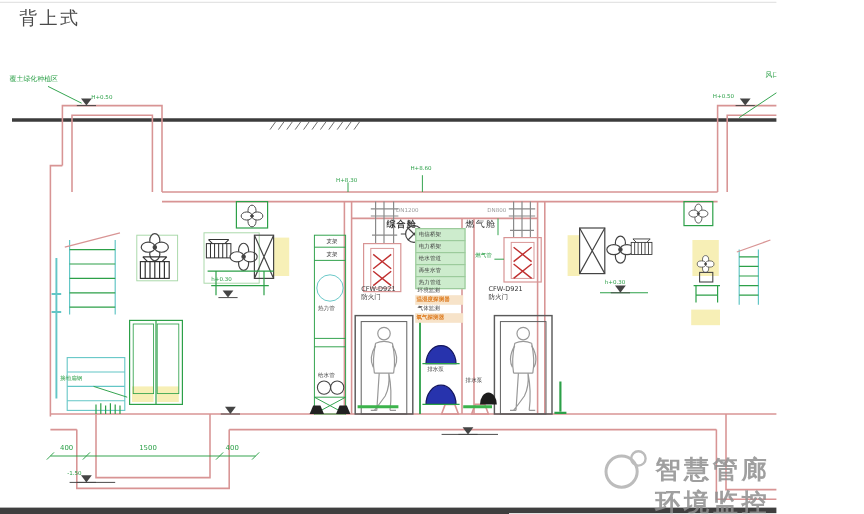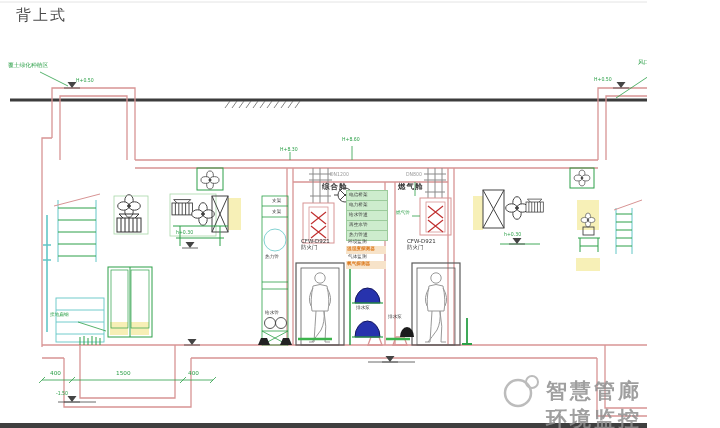--- a/index.html
+++ b/index.html
@@ -229,21 +229,21 @@
     <path d="M39,383 L45,377 M69,383 L75,377 M180,383 L186,377 M210,383 L216,377"></path>
     <path d="M700,96 V285"></path>
     <path d="M697,103 L703,97 M697,151 L703,145 M697,238 L703,232 M697,288 L703,282"></path>
     <path d="M703,310 V400 M700,313 L706,307 M700,398 L706,392"></path>
   </g>
 </svg>
 
 <div class="lbl title" style="left:16px;top:8px">背上式</div>
 
 <div class="lbl t7 d" style="left:322px;top:183px;font-weight:bold">综合舱</div>
-<div class="lbl t7 d" style="left:398px;top:183px;font-weight:bold">燃气舱</div>
+<div class="lbl t7 d" style="left:388px;top:183px;font-weight:normal">燃气舱</div>
 
 <div class="lbl t5 gy" style="left:330px;top:173px">DN1200</div>
 <div class="lbl t5 gy" style="left:406px;top:173px">DN800</div>
 
 <div class="prow" style="top:190px">
       <span class="lbl t5 d" style="left:2px;top:1.5px">电信桥架</span>
     </div>
 <div class="prow" style="top:200px">
       <span class="lbl t5 d" style="left:2px;top:1.5px">电力桥架</span>
     </div>

